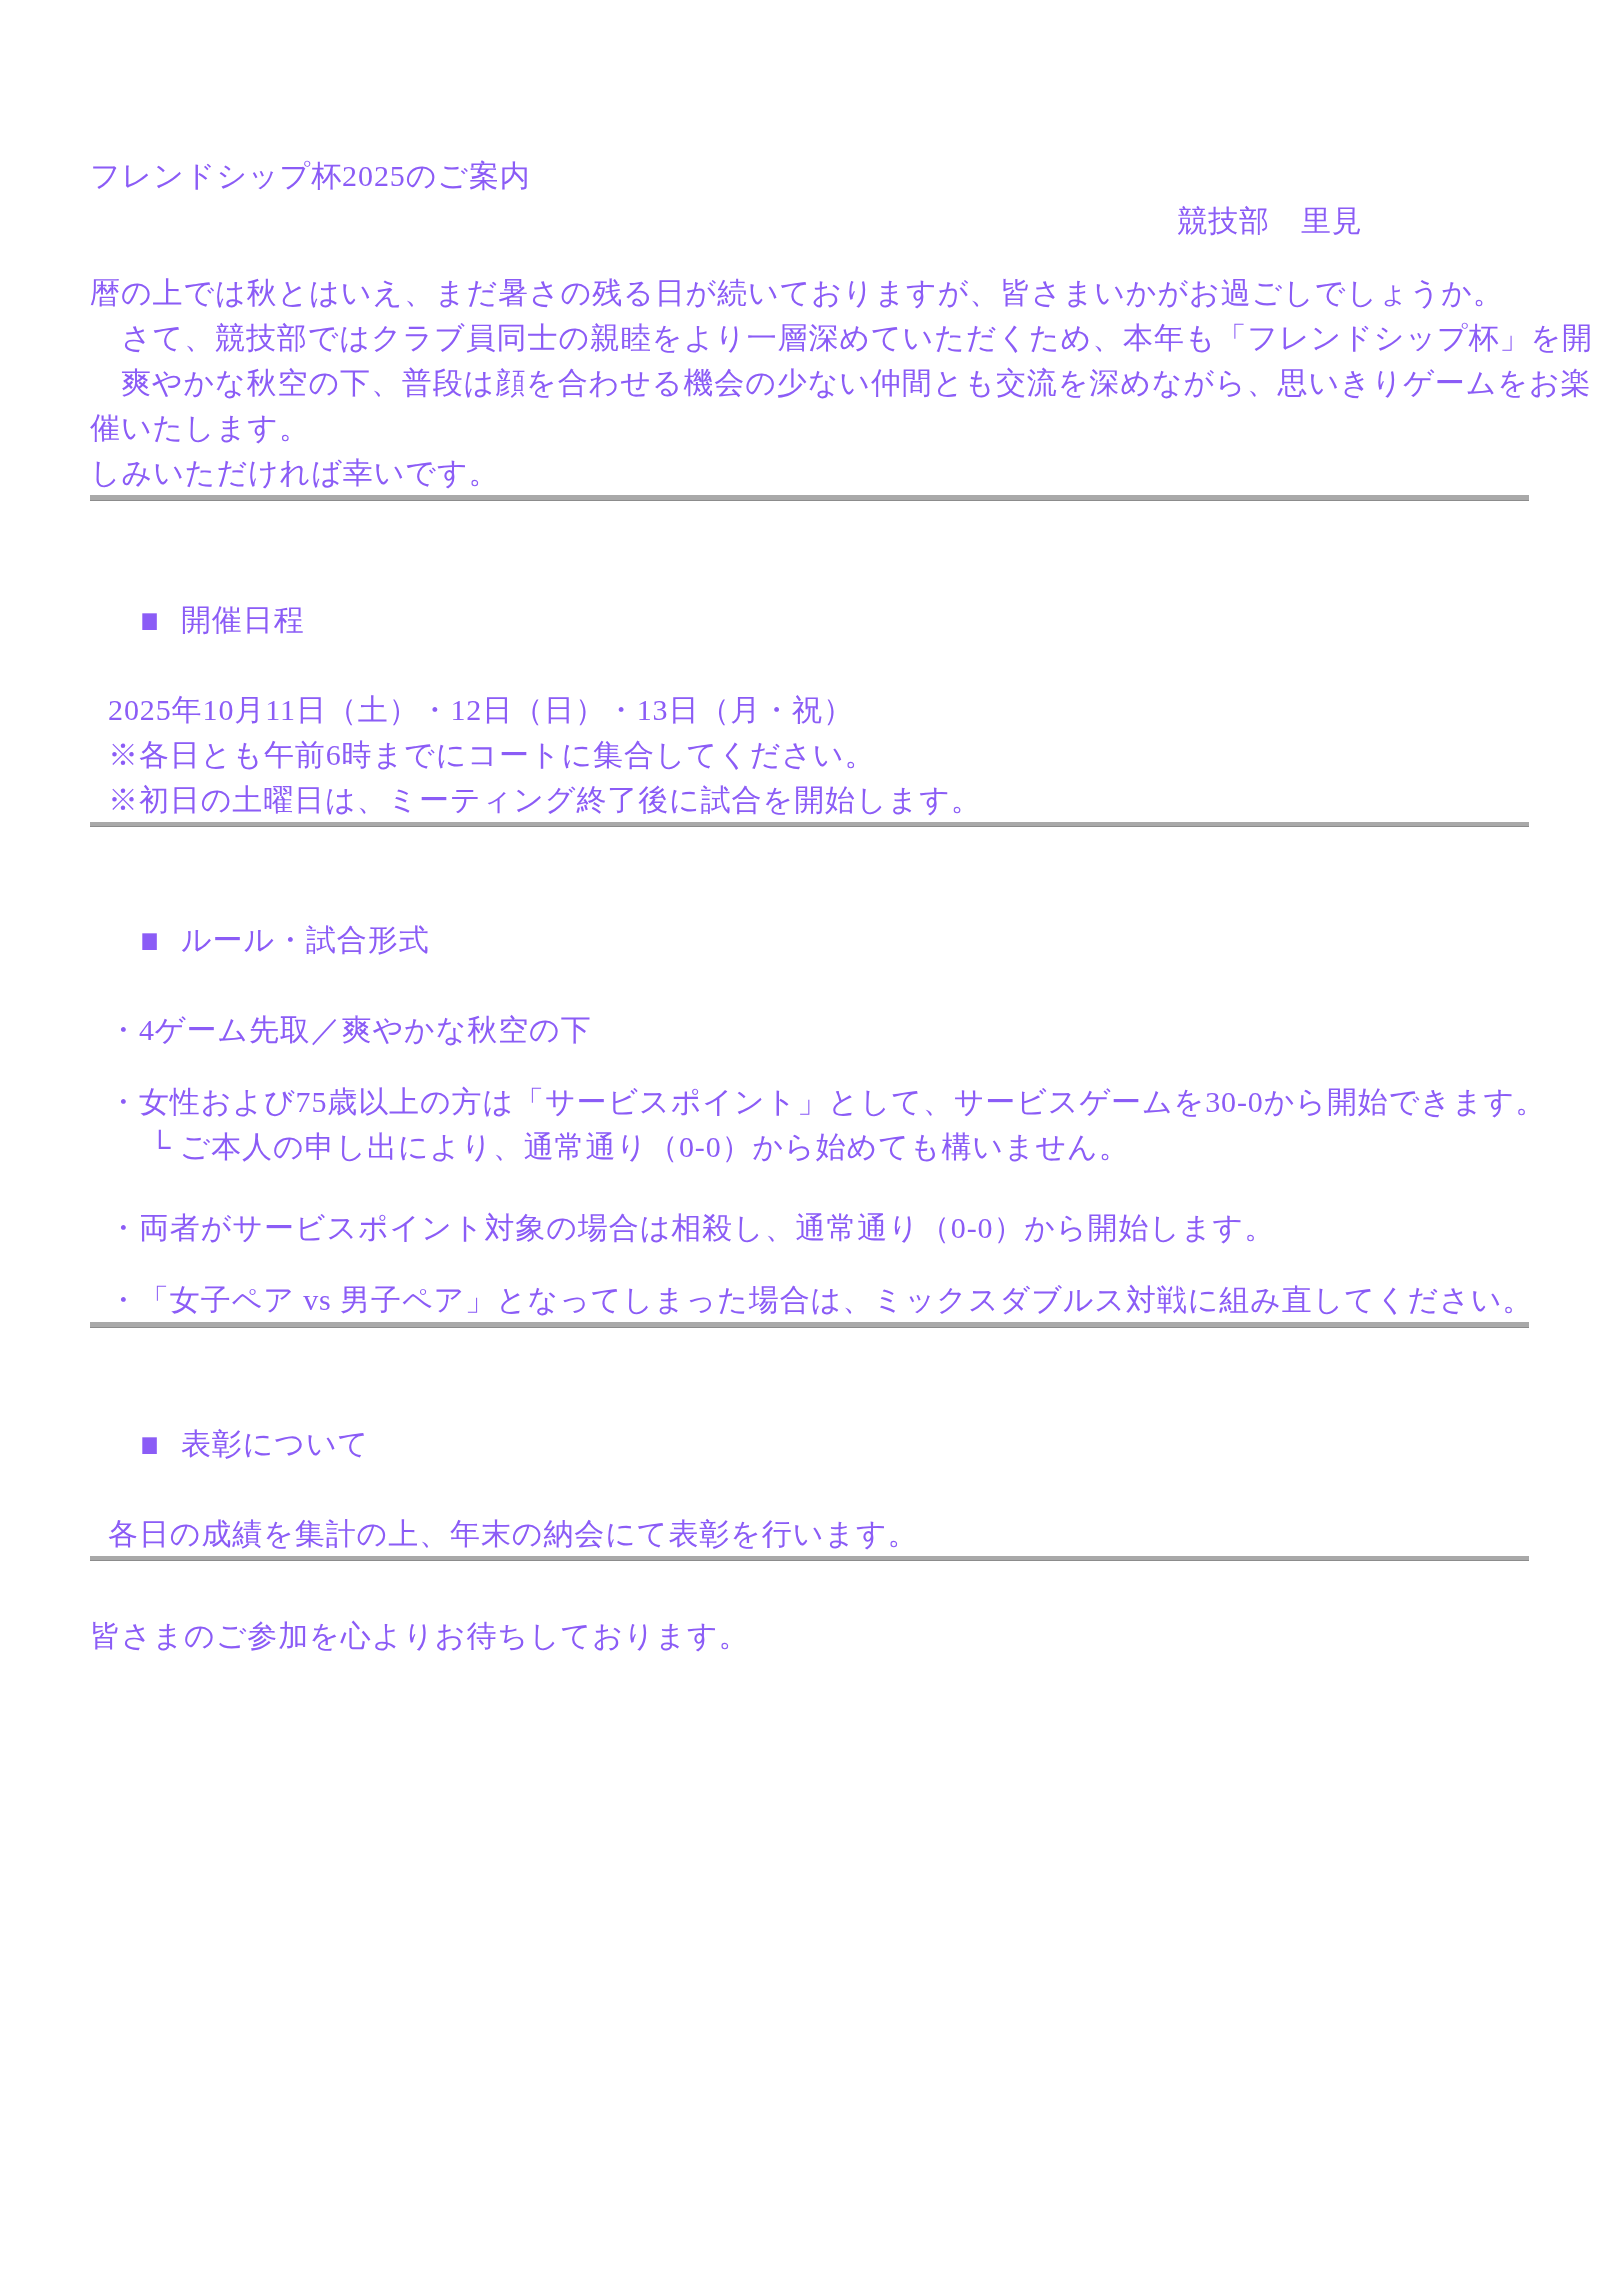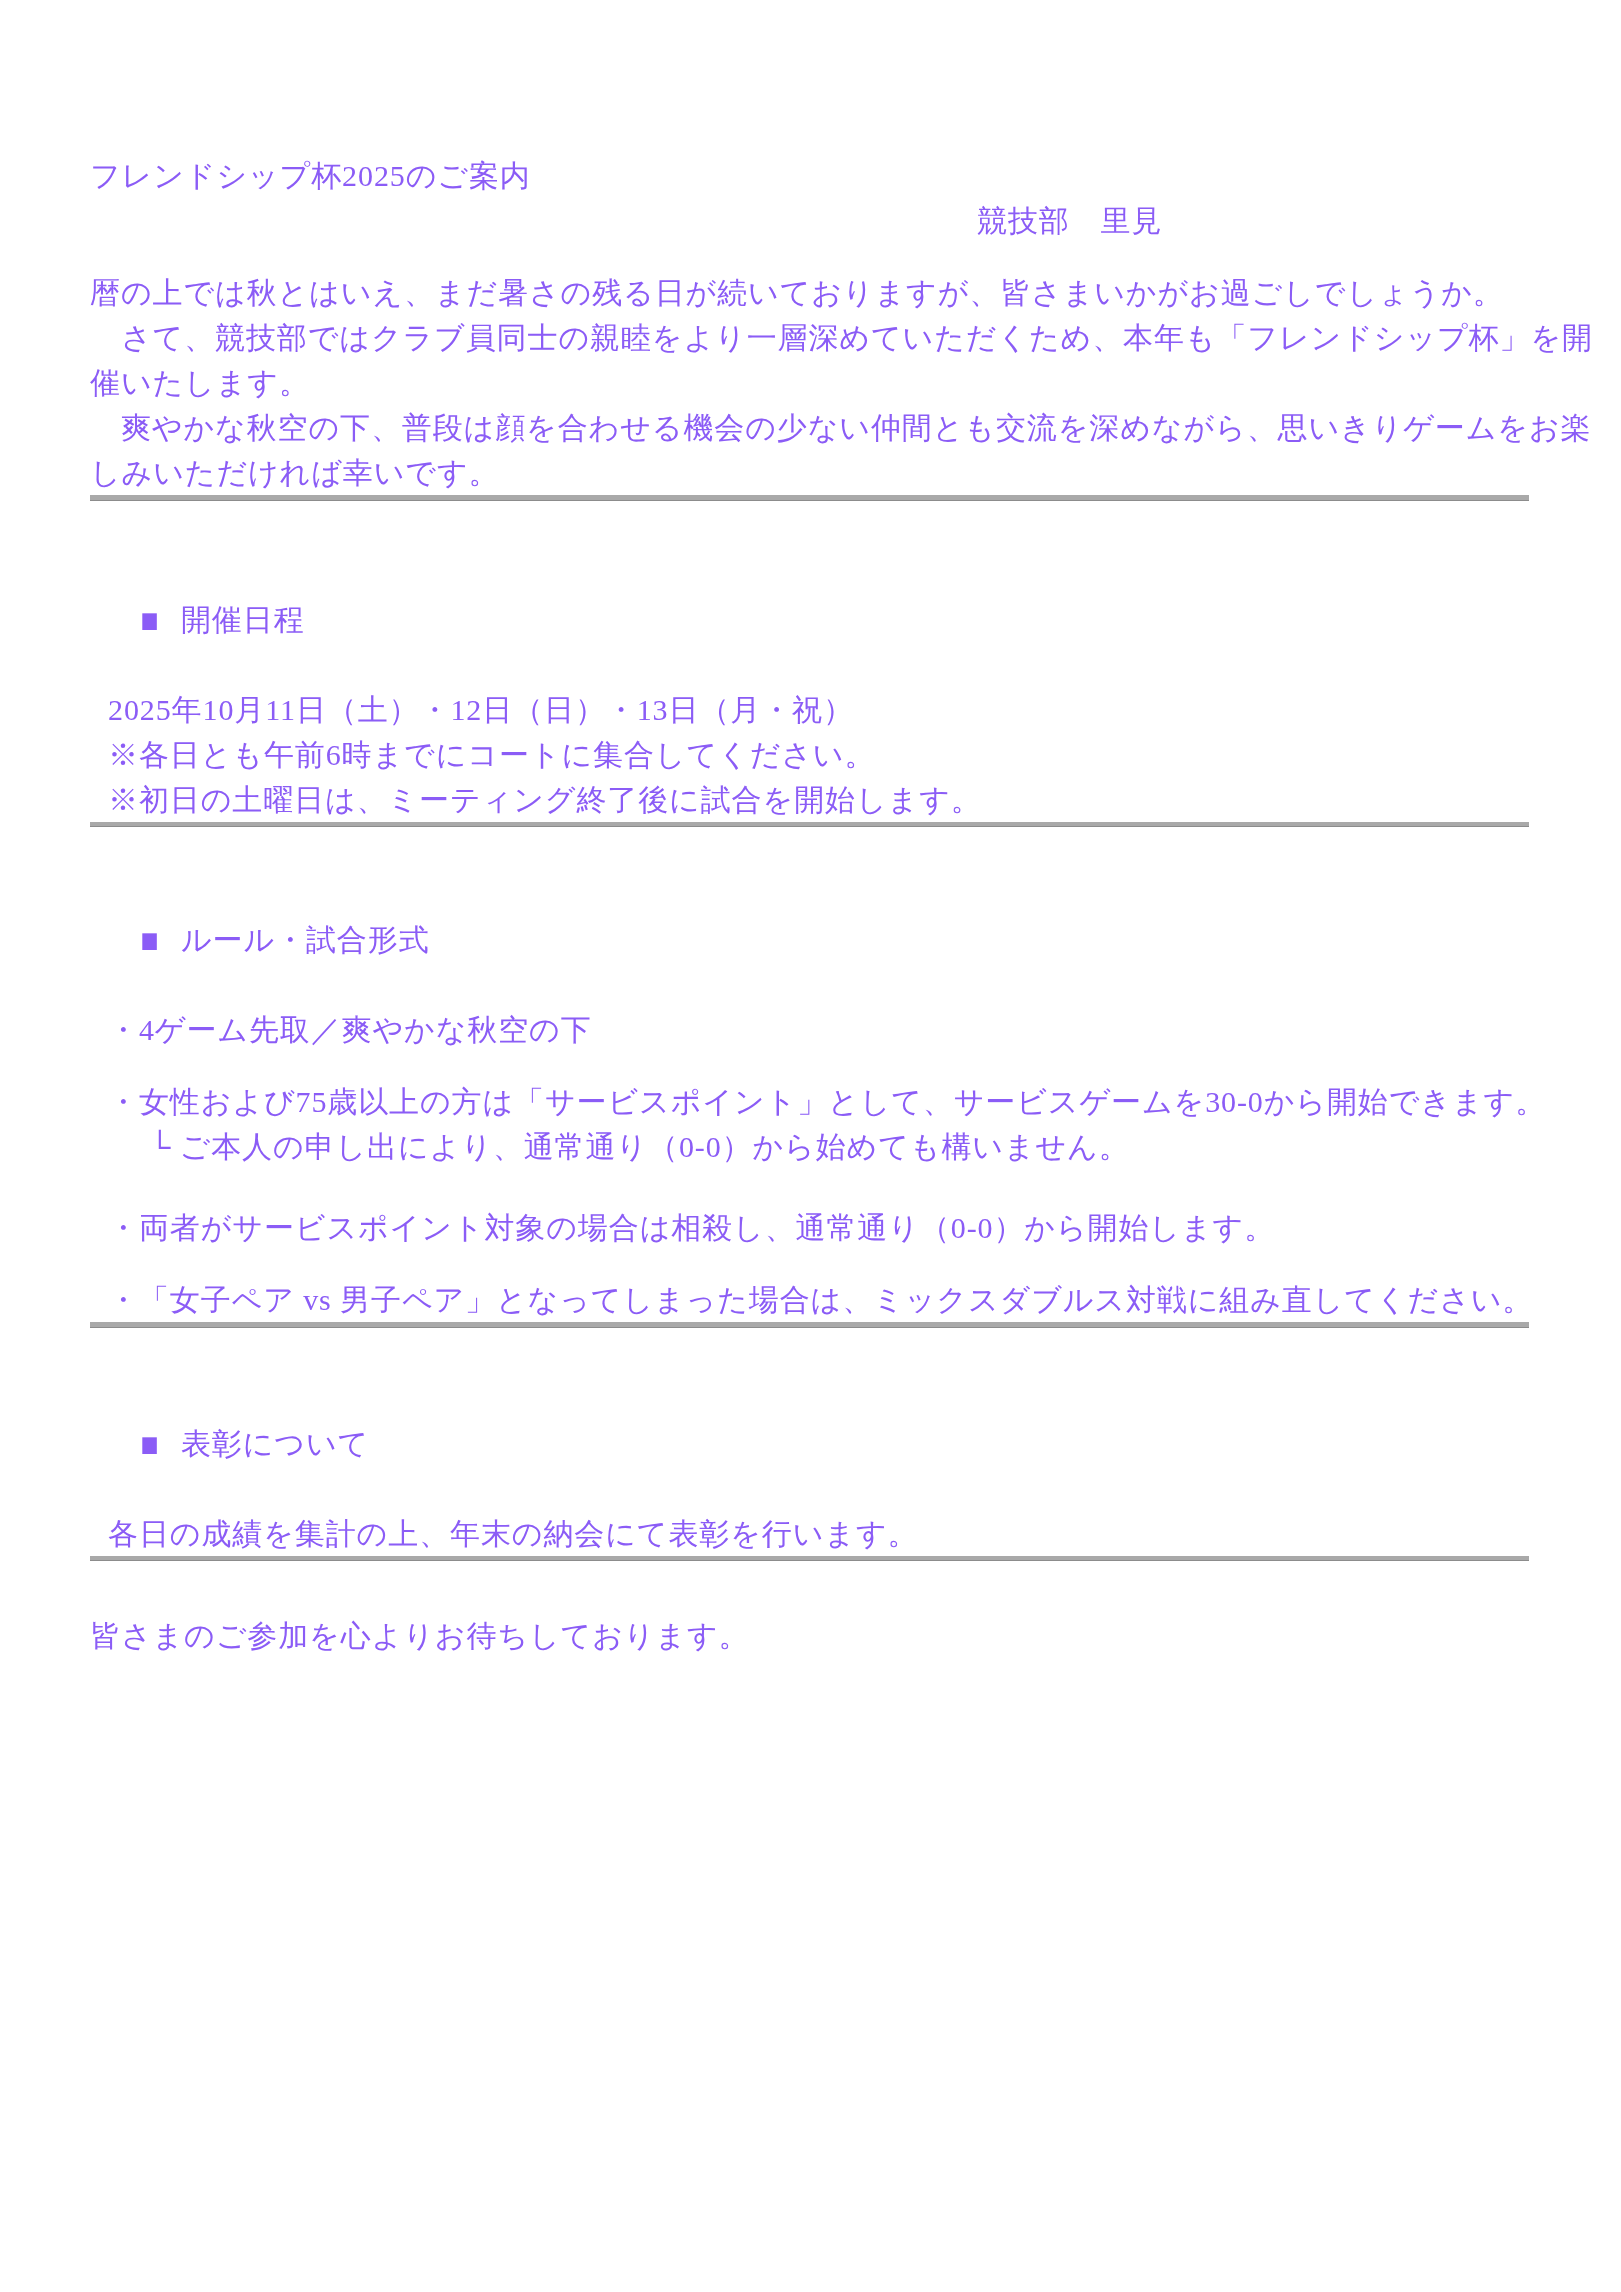--- a/index.html
+++ b/index.html
@@ -21,21 +21,21 @@
     margin-top: 17px;
   }
   p, h1, h2 { margin: 0; padding: 0; font-weight: normal; }
   .line {
     line-height: 45px;
     min-height: 45px;
     white-space: pre;
     letter-spacing: 0.9px;
   }
   .doc-title { font-size: 30px; }
-  .byline { padding-left: 887px; }
+  .byline { padding-left: 887px; text-align: center; }
   .intro { margin-top: 27px; }
   hr.divider {
     border: none;
     height: 4.5px;
     background: #a9a9a9;
     border-bottom: 0.9px solid #8c8c8c;
     margin: 0;
     width: 1439px;
   }
   .divider-1 { margin-top: 58px; }
@@ -62,22 +62,22 @@
 
 <div class="page">
 
   <h1 class="line doc-title">フレンドシップ杯2025のご案内</h1>
 
   <p class="line byline">競技部　里見</p>
 
   <div class="intro">
     <p class="line">暦の上では秋とはいえ、まだ暑さの残る日が続いておりますが、皆さまいかがお過ごしでしょうか。</p>
     <p class="line">　さて、競技部ではクラブ員同士の親睦をより一層深めていただくため、本年も「フレンドシップ杯」を開</p>
+    <p class="line">　爽やかな秋空の下、普段は顔を合わせる機会の少ない仲間とも交流を深めながら、思いきりゲームをお楽</p>
     <p class="line">催いたします。</p>
-    <p class="line">　爽やかな秋空の下、普段は顔を合わせる機会の少ない仲間とも交流を深めながら、思いきりゲームをお楽</p>
     <p class="line">しみいただければ幸いです。</p>
   </div>
 
   <hr class="divider divider-1">
 
   <div>
     <h2 class="line section-heading heading-schedule">
       <span class="marker">■</span><span>開催日程</span>
     </h2>
     <p class="line indent-1">2025年10月11日（土）・12日（日）・13日（月・祝）</p>

